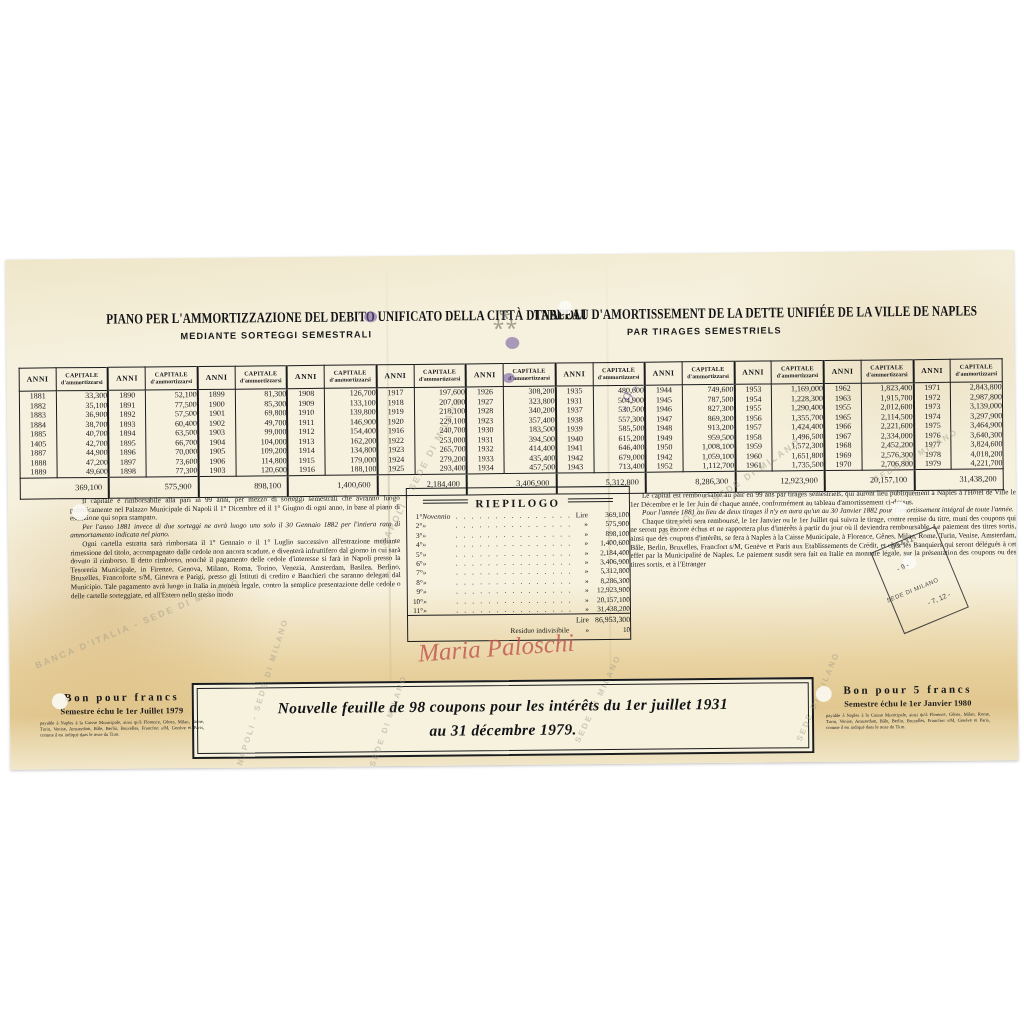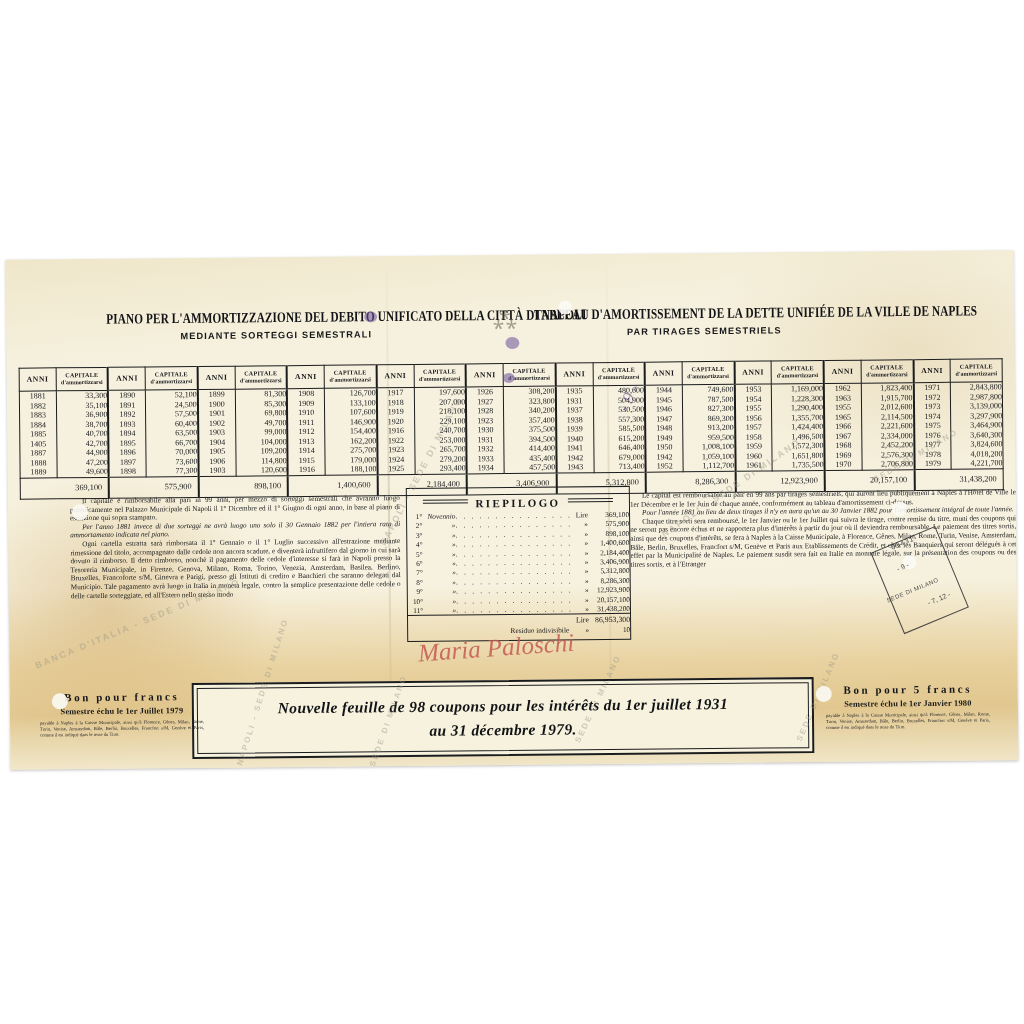--- a/index.html
+++ b/index.html
@@ -85,21 +85,21 @@
     border:1.6px solid #1b1c1e;background:transparent;}
   .riep-hdr{position:relative;height:16px;margin-top:5px;text-align:center;}
   .riep-hdr span{font-family:"Liberation Serif",serif;font-weight:bold;
     font-size:11px;letter-spacing:2.4px;background:#f5f0de;padding:0 7px;position:relative;z-index:2;}
   .riep-hdr:before{content:"";position:absolute;left:16px;right:16px;top:6px;
     border-top:1px solid #1b1c1e;border-bottom:1px solid #1b1c1e;height:2px;z-index:1;}
   .riep table{width:100%;border-collapse:collapse;margin-top:2px;}
   .riep td{font-family:"Liberation Serif",serif;font-size:7.3px;
     padding:0 0 0 0;line-height:9.4px;border:0;}
   .r-no{width:26px;text-align:right;padding-right:3px;font-size:7px;}
-  .r-lab{width:44px;font-style:italic;font-size:7.3px;text-align:right;}
+  .r-lab{width:44px;font-style:italic;font-size:7.3px;}
   .r-dots{overflow:hidden;white-space:nowrap;color:#20211f;letter-spacing:2.2px;font-size:6.5px;}
   .r-cur{width:22px;text-align:right;padding-right:3px;font-size:7px;}
   .r-amt{width:54px;text-align:right;padding-right:7px;font-size:7.6px;}
   .riep .sumline td{border-top:1px solid #1b1c1e;padding-top:1px;}
   .riep .totrow td{font-size:7.8px;padding-top:1px;}
   .resid{font-size:7.3px;}
 
   
   .banner{position:absolute;left:182px;top:425px;width:618px;height:72px;
     border:2.4px solid #1b1c1e;background:#f7f2de;}
@@ -253,21 +253,21 @@
                   <div>1892</div>
                   <div>1893</div>
                   <div>1894</div>
                   <div>1895</div>
                   <div>1896</div>
                   <div>1897</div>
                   <div>1898</div>
                 </td>
                 <td class="c-val body-cell">
                   <div>52,100</div>
-                  <div>24,500</div>
+                  <div>77,500</div>
                   <div>57,500</div>
                   <div>60,400</div>
                   <div>63,500</div>
                   <div>66,700</div>
                   <div>70,000</div>
                   <div>73,600</div>
                   <div>77,300</div>
                 </td>
                 <td class="c-year body-cell grp">
                   <div>1899</div>
@@ -298,25 +298,25 @@
                   <div>1911</div>
                   <div>1912</div>
                   <div>1913</div>
                   <div>1914</div>
                   <div>1915</div>
                   <div>1916</div>
                 </td>
                 <td class="c-val body-cell">
                   <div>126,700</div>
                   <div>133,100</div>
-                  <div>107,600</div>
+                  <div>139,800</div>
                   <div>146,900</div>
                   <div>154,400</div>
                   <div>162,200</div>
-                  <div>275,700</div>
+                  <div>134,800</div>
                   <div>179,000</div>
                   <div>188,100</div>
                 </td>
                 <td class="c-year body-cell grp">
                   <div>1917</div>
                   <div>1918</div>
                   <div>1919</div>
                   <div>1920</div>
                   <div>1916</div>
                   <div>1922</div>
@@ -344,21 +344,21 @@
                   <div>1931</div>
                   <div>1932</div>
                   <div>1933</div>
                   <div>1934</div>
                 </td>
                 <td class="c-val body-cell">
                   <div>308,200</div>
                   <div>323,800</div>
                   <div>340,200</div>
                   <div>357,400</div>
-                  <div>375,500</div>
+                  <div>183,500</div>
                   <div>394,500</div>
                   <div>414,400</div>
                   <div>435,400</div>
                   <div>457,500</div>
                 </td>
                 <td class="c-year body-cell grp">
                   <div>1935</div>
                   <div>1931</div>
                   <div>1937</div>
                   <div>1938</div>

